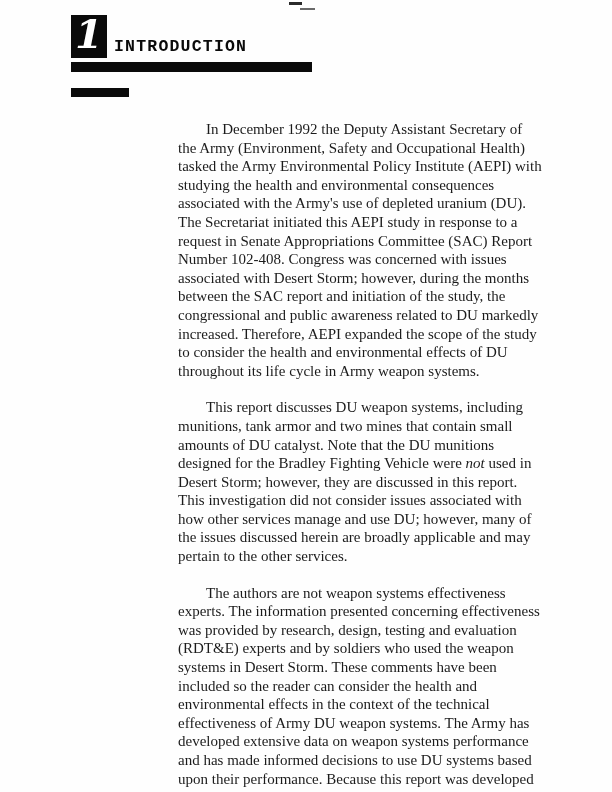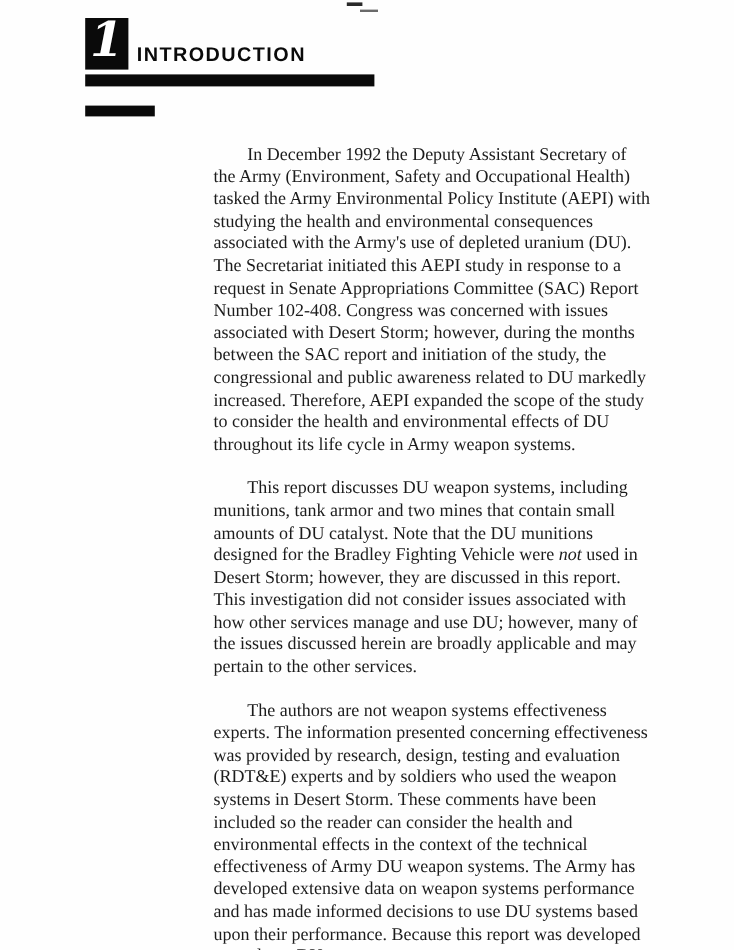--- a/index.html
+++ b/index.html
@@ -58,21 +58,21 @@
     font-weight: bold;
     font-size: 40px;
     line-height: 1;
     transform: translateY(-3px);
   }
   .chapter-title {
     position: absolute;
     left: 43px;
     top: 22px;
     margin: 0;
-    font-family: Liberation Sans, sans-serif;
+    font-family: Liberation Mono, monospace;
     font-weight: bold;
     font-size: 16.5px;
     letter-spacing: 1.2px;
     color: #0a0a0a;
     white-space: nowrap;
   }
   .thick-rule {
     position: absolute;
     left: 0;
     top: 47px;

